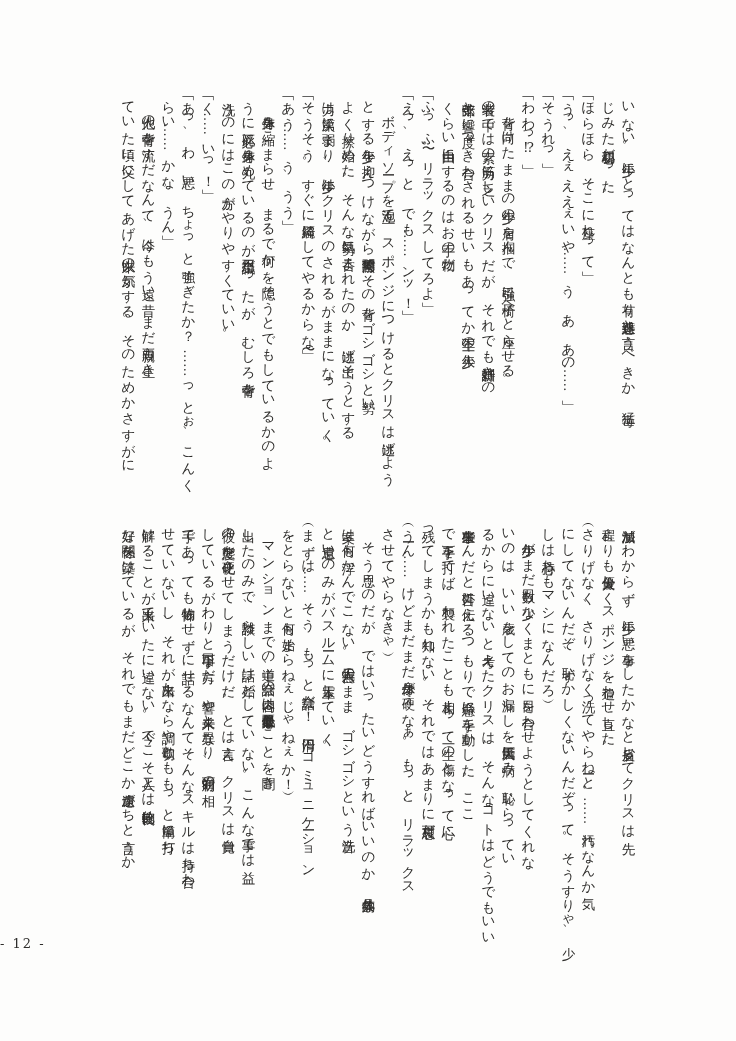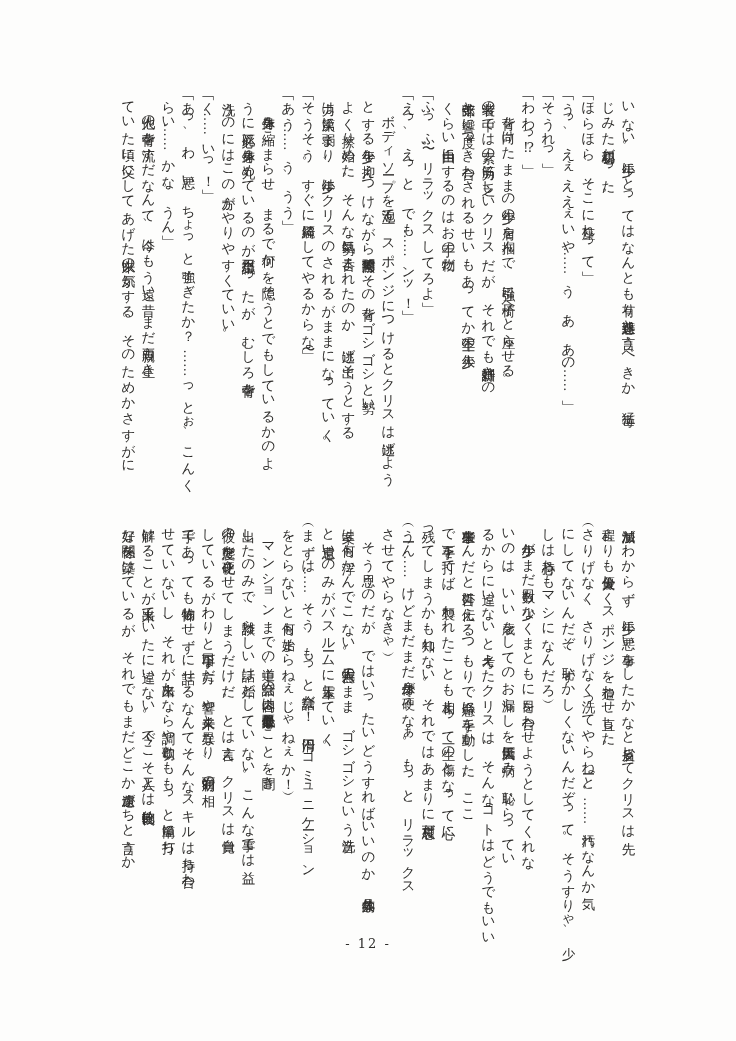--- a/index.html
+++ b/index.html
@@ -39,21 +39,21 @@
   }
   .vblock p {
     margin: 0;
     padding: 0;
   }
   .page-footer {
     position: absolute;
     left: 0;
     right: 0;
     top: 936px;
-    text-align: center;
+    text-align: left;
     font-size: 13px;
     color: #2e2d2b;
     letter-spacing: 2px;
   }
 </style>
 </head>
 <body>
 
 <div class="page">
 

